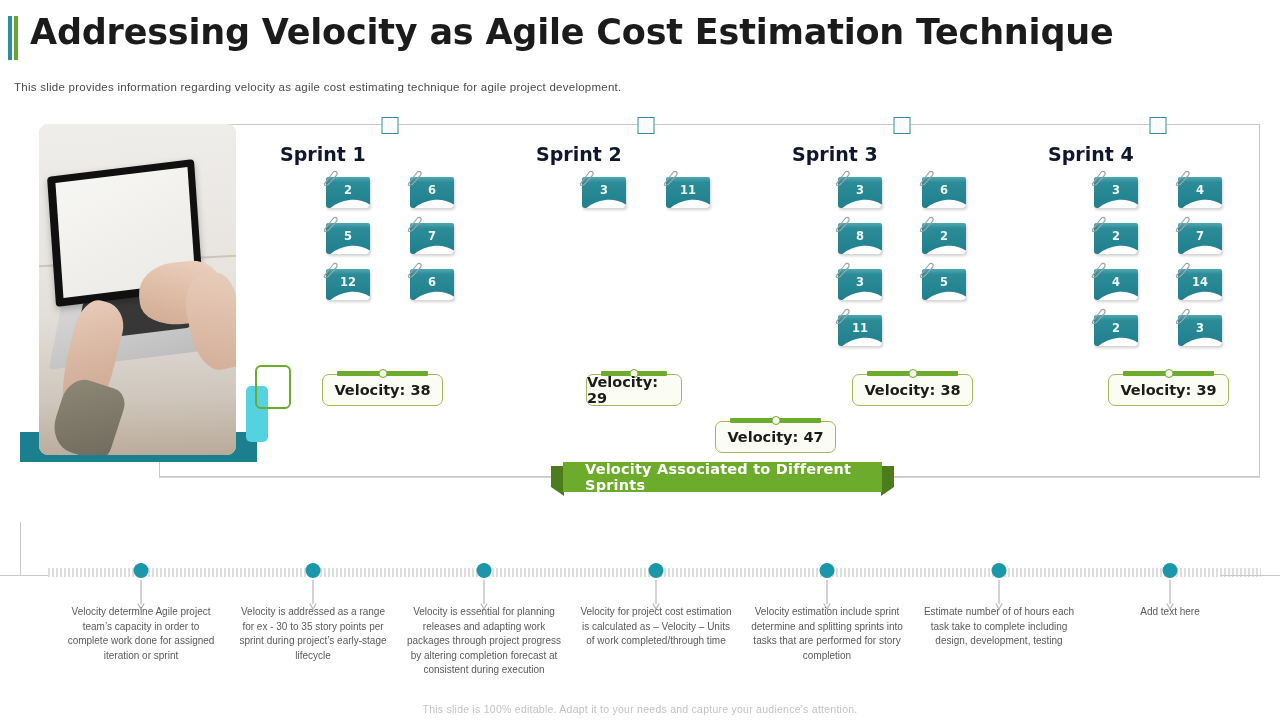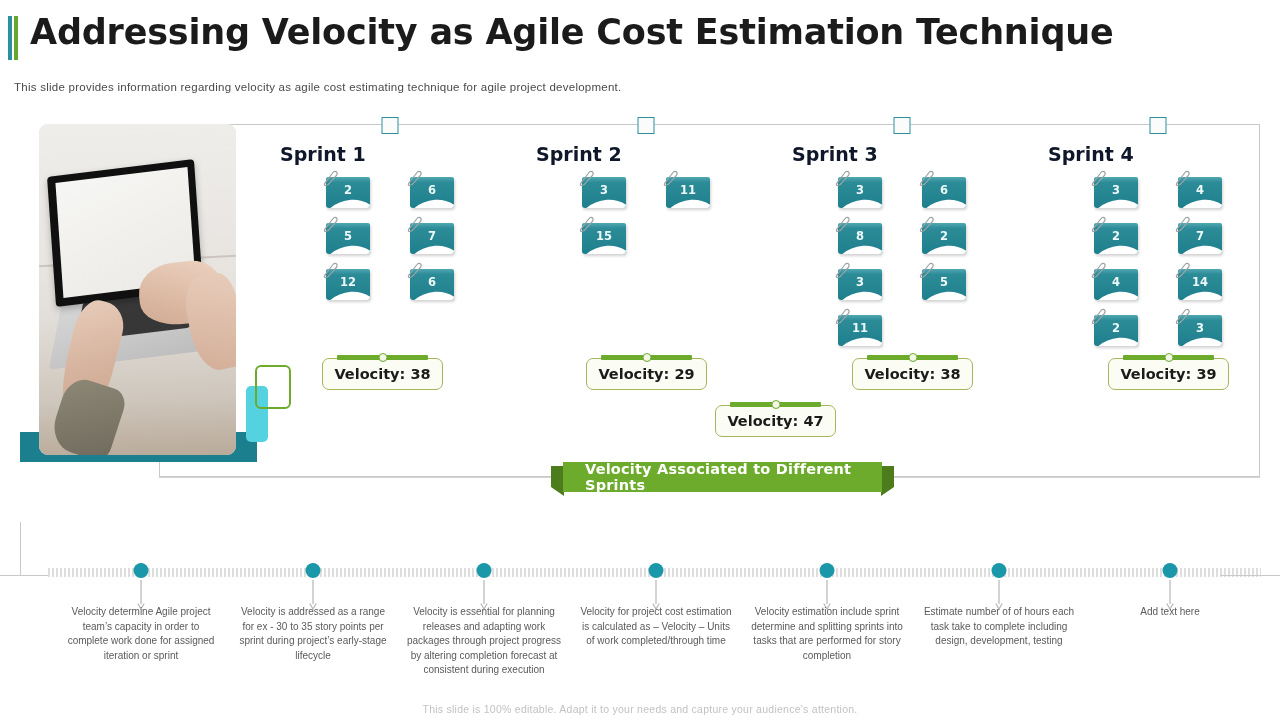--- a/index.html
+++ b/index.html
@@ -161,20 +161,21 @@
     position:absolute; left:-4px; top:-6px; width:16px; height:18px; z-index:4;
   }
   .clip svg{ display:block; }
 
   
   .vel-box{
     position:absolute; height:32px;
     background:#fbfcf3;
     border:1px solid #a4b55c; border-radius:7px;
     box-sizing:border-box;
+    margin-top:16px;
   }
   .vel-bar{
     position:absolute; left:14px; right:14px; top:-4px; height:5px;
     background:#6cab2c; border-radius:1px;
   }
   .vel-dot{
     position:absolute; left:50%; top:-6px; transform:translateX(-50%);
     width:7px; height:7px; border-radius:50%;
     background:#f4f7e8; border:1px solid #6cab2c;
   }
@@ -392,35 +393,20 @@
             </div>
             <div class="card-num">11</div>
             <span class="clip">
               <svg width="16" height="18" viewBox="0 0 16 18">
                 <path d="M3 15 L11 4.5 C12 3.1 13.9 3 14.7 4.1 C15.5 5.2 15 6.7 13.9 8 L6.2 16.6" fill="none" stroke="#9aa3a6" stroke-width="1.2" stroke-linecap="round"></path>
                 <path d="M3 15 C1.9 16.4 2.4 17.6 3.8 17.5 C4.8 17.4 5.6 16.8 6.2 16" fill="none" stroke="#9aa3a6" stroke-width="1.2" stroke-linecap="round"></path>
               </svg>
             </span>
           </div>
         </div>
-        <div class="card-row">
-          <div class="card" style="width: 44px; height: 34px;">
-            <div class="card-body">
-              <div class="card-swoosh"></div>
-            </div>
-            <div class="card-num">15</div>
-            <span class="clip">
-              <svg width="16" height="18" viewBox="0 0 16 18">
-                <path d="M3 15 L11 4.5 C12 3.1 13.9 3 14.7 4.1 C15.5 5.2 15 6.7 13.9 8 L6.2 16.6" fill="none" stroke="#9aa3a6" stroke-width="1.2" stroke-linecap="round"></path>
-                <path d="M3 15 C1.9 16.4 2.4 17.6 3.8 17.5 C4.8 17.4 5.6 16.8 6.2 16" fill="none" stroke="#9aa3a6" stroke-width="1.2" stroke-linecap="round"></path>
-              </svg>
-            </span>
-          </div>
-          <div style="width: 44px; height: 34px;"></div>
-        </div>
       </div>
     </div>
     <div class="sprint-col" style="left: 792px;">
       <div class="col-connector"></div>
       <div class="sprint-label">Sprint 3</div>
       <div class="card-grid">
         <div class="card-row">
           <div class="card" style="width: 44px; height: 34px;">
             <div class="card-body">
               <div class="card-swoosh"></div>
@@ -705,21 +691,21 @@
   </div>
 
 <div id="footer-note">This slide is 100% editable. Adapt it to your needs and capture your audience’s attention.</div>
 <div id="page-number">19</div>
 
 <div class="vel-box" style="left: 322px; top: 358px; width: 121px;">
     <div class="vel-bar"></div>
     <div class="vel-dot"></div>
     <div class="vel-text">Velocity: 38</div>
   </div>
-<div class="vel-box" style="left: 586px; top: 358px; width: 121px;">
+<div class="vel-box" style="left: 586px; top: 358px; width: 96px;">
     <div class="vel-bar"></div>
     <div class="vel-dot"></div>
     <div class="vel-text">Velocity: 29</div>
   </div>
 <div class="vel-box" style="left: 852px; top: 358px; width: 121px;">
     <div class="vel-bar"></div>
     <div class="vel-dot"></div>
     <div class="vel-text">Velocity: 38</div>
   </div>
 <div class="vel-box" style="left: 1108px; top: 358px; width: 121px;">

